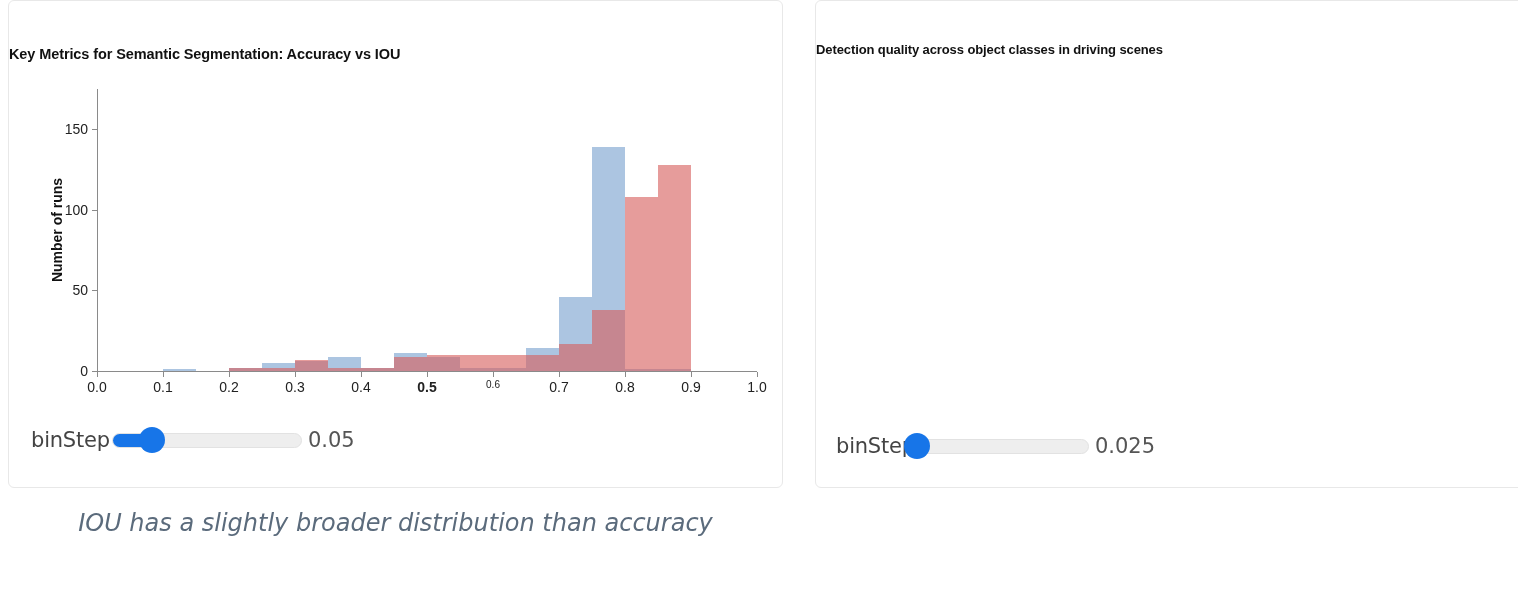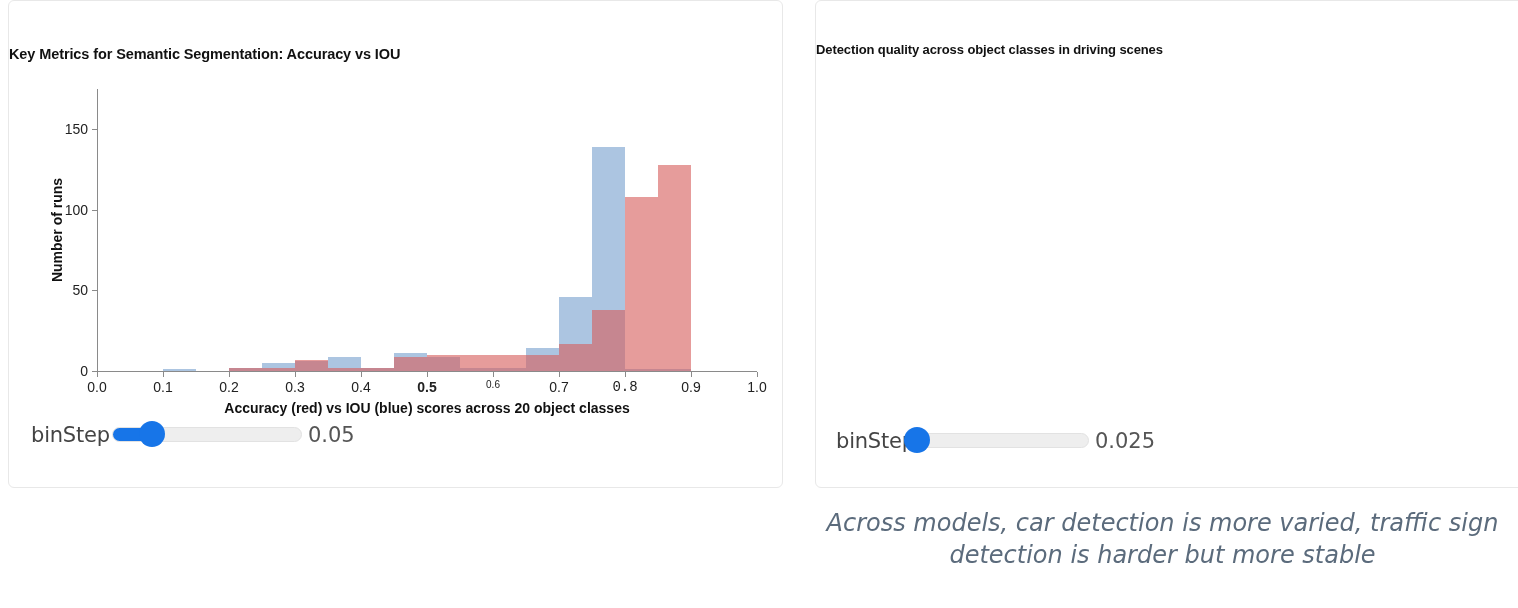--- a/index.html
+++ b/index.html
@@ -90,20 +90,21 @@
     position: absolute;
     bottom: 0;
   }
   .bar.red  { background: rgba(214, 96, 93, 0.62); }
   .bar.blue { background: rgba(90, 140, 195, 0.50); }
 
   
   .slider-row {
     position: absolute;
     display: flex;
+    align-items: center;
     height: 34px;
   }
   .slider-label {
     font-size: 21px;
     color: #444444;
     font-family: "DejaVu Sans", sans-serif;
     letter-spacing: -0.2px;
   }
   .slider-wrap {
     position: relative;
@@ -206,62 +207,61 @@
             <div class="ticklabel x" style="left: 198px; top: 290px; font-size: 14px;">0.3</div>
             <div class="tick" style="left: 264px; top: 283px; width: 1px; height: 5px;"></div>
             <div class="ticklabel x" style="left: 264px; top: 290px; font-size: 14px;">0.4</div>
             <div class="tick" style="left: 330px; top: 283px; width: 1px; height: 5px;"></div>
             <div class="ticklabel x" style="left: 330px; top: 290px; font-size: 14px; font-weight: bold;">0.5</div>
             <div class="tick" style="left: 396px; top: 283px; width: 1px; height: 5px;"></div>
             <div class="ticklabel x" style="left: 396px; top: 290px; font-size: 10px;">0.6</div>
             <div class="tick" style="left: 462px; top: 283px; width: 1px; height: 5px;"></div>
             <div class="ticklabel x" style="left: 462px; top: 290px; font-size: 14px;">0.7</div>
             <div class="tick" style="left: 528px; top: 283px; width: 1px; height: 5px;"></div>
-            <div class="ticklabel x" style="left: 528px; top: 290px; font-size: 14px; font-family: Liberation Mono, monospace;">0.8</div>
+            <div class="ticklabel x" style="left: 528px; top: 290px; font-size: 14px;">0.8</div>
             <div class="tick" style="left: 594px; top: 283px; width: 1px; height: 5px;"></div>
             <div class="ticklabel x" style="left: 594px; top: 290px; font-size: 14px;">0.9</div>
             <div class="tick" style="left: 660px; top: 283px; width: 1px; height: 5px;"></div>
             <div class="ticklabel x" style="left: 660px; top: 290px; font-size: 14px;">1.0</div>
             <div class="tick" style="left: -5px; top: 282px; width: 5px; height: 1px;"></div>
             <div class="ticklabel y" style="right: 669px; top: 282px; font-size: 14px;">0</div>
             <div class="tick" style="left: -5px; top: 201.429px; width: 5px; height: 1px;"></div>
             <div class="ticklabel y" style="right: 669px; top: 201.429px; font-size: 14px; margin-left: 40px;">50</div>
             <div class="tick" style="left: -5px; top: 120.857px; width: 5px; height: 1px;"></div>
             <div class="ticklabel y" style="right: 669px; top: 120.857px; font-size: 14px;">100</div>
             <div class="tick" style="left: -5px; top: 40.2857px; width: 5px; height: 1px;"></div>
             <div class="ticklabel y" style="right: 669px; top: 40.2857px; font-size: 14px;">150</div>
-            <div class="axis-title x" style="left: 330px; top: 311px; font-size: 14px;">Accuracy (red) vs IOU (blue) scores across 20 object classes</div>
             <div class="axis-title y" style="left: -48px; top: 141px; font-size: 14px;">Number of runs</div>
           </div>
       </div>
 
       <div class="slider-row" id="slider-row-left" style="left: 22px; top: 422px;">
         <span class="slider-label">binStep</span>
         <span class="slider-wrap">
           <span class="slider-track" id="track-left" style="width: 190px;">
             <span class="slider-fill" id="fill-left" style="width: 39.9px;"></span>
           </span>
           <span class="slider-thumb" id="thumb-left" style="left: 39.9px;"></span>
         </span>
         <span class="slider-value">0.05</span>
       </div>
     </div>
+    <div class="caption left">IOU has a slightly broader distribution than accuracy</div>
   </div>
 
   <div class="panel-col right">
     <div class="card right">
       <div class="chart-title">Detection quality across object classes in driving scenes</div>
 
       <div class="slider-row" id="slider-row-right" style="left: 20px; top: 428px;">
         <span class="slider-label">binStep</span>
         <span class="slider-wrap">
           <span class="slider-track" id="track-right" style="width: 172px;">
             <span class="slider-fill" id="fill-right" style="width: 0px;"></span>
           </span>
           <span class="slider-thumb" id="thumb-right" style="left: 0px;"></span>
         </span>
         <span class="slider-value">0.025</span>
       </div>
     </div>
-    <div class="caption right">Across models, car detection is more varied, traffic sign detection is harder but more stable</div>
   </div>
 
 </div>
 
 </body></html>

